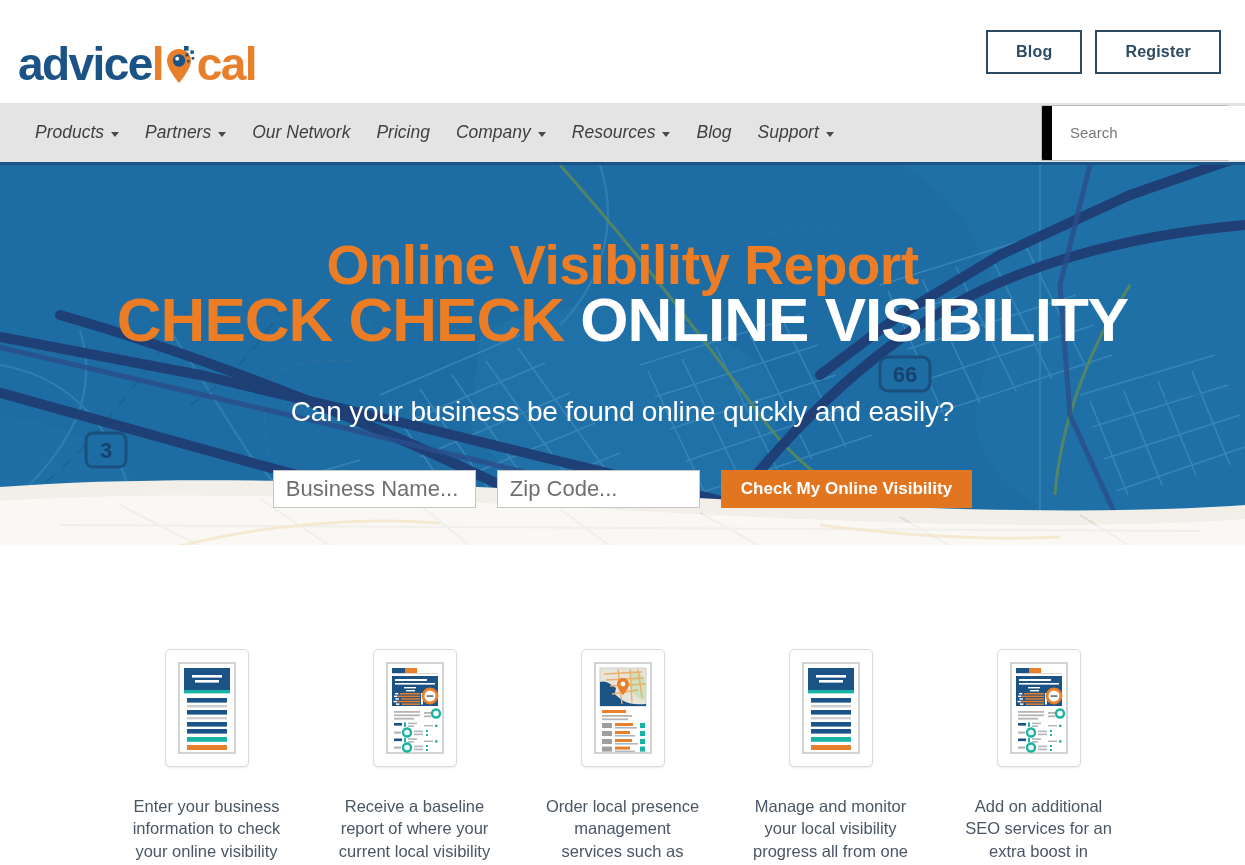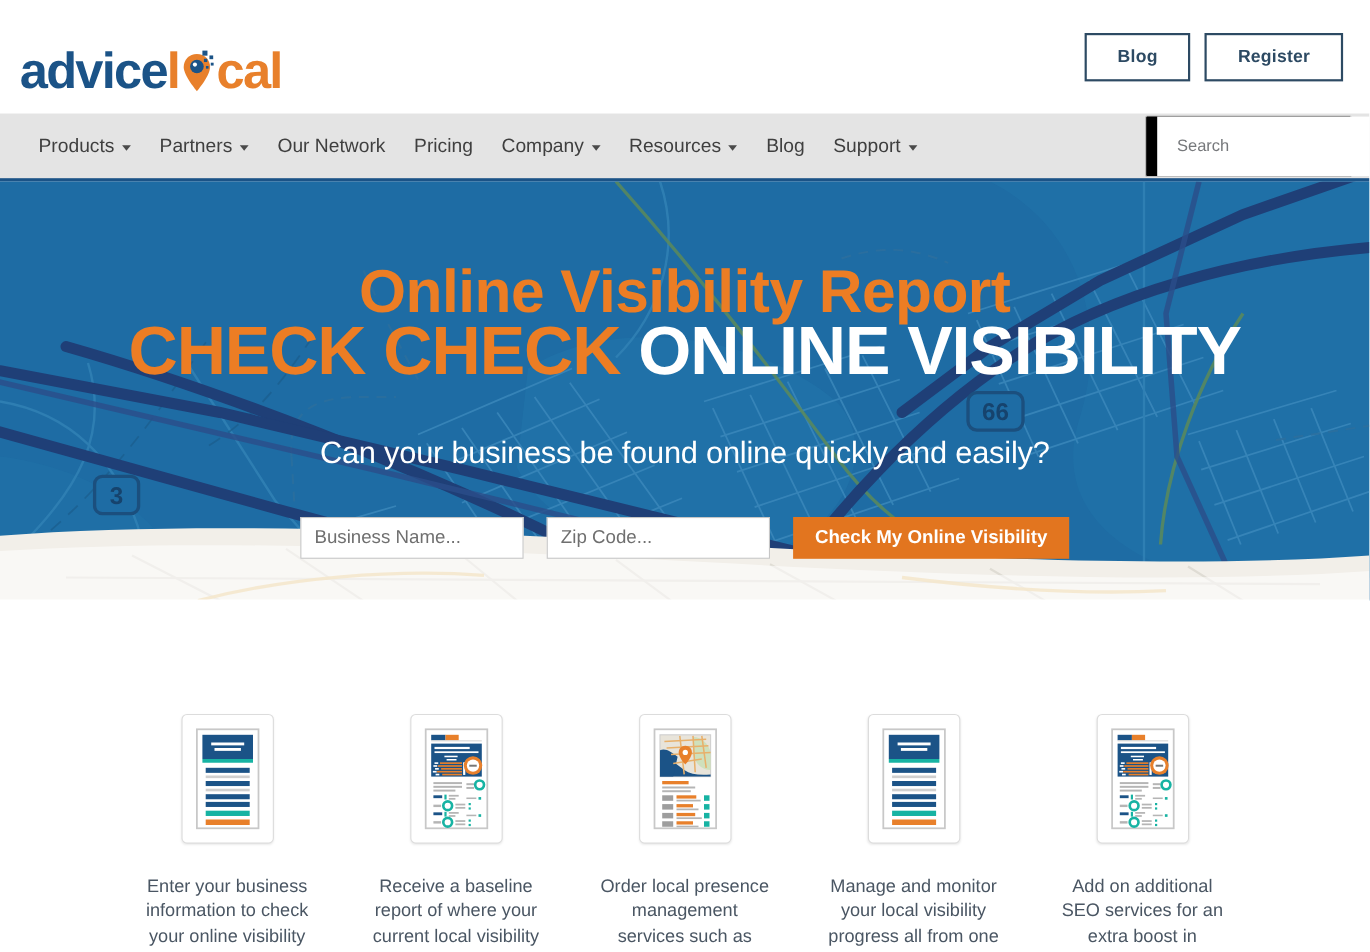--- a/index.html
+++ b/index.html
@@ -46,21 +46,21 @@
     height: 62px; width: 100%;
     background: #e4e4e4;
     display: flex; align-items: center; justify-content: space-between;
     padding: 0 16px 0 22px;
     border-bottom: 3px solid #1b5387;
   }
   .nav-items { display: flex; align-items: center; }
   .nav-item {
     display: flex; align-items: center; gap: 7px;
     color: #3f3f3f; font-size: 17.5px; padding: 6px 13px;
-    cursor: pointer; white-space: nowrap;
+    cursor: pointer; white-space: nowrap; font-style: italic;
   }
   .caret {
     width: 0; height: 0; display: inline-block;
     border-left: 4.5px solid transparent;
     border-right: 4.5px solid transparent;
     border-top: 5.5px solid #4a4a4a;
     margin-top: 3px;
   }
   .search-wrap {
     display: flex; align-items: center;
@@ -102,21 +102,21 @@
     color: #ffffff; font-size: 28px; margin-top: 44px;
     text-align: center; letter-spacing: -0.2px;
   }
   .hero-form {
     position: absolute; z-index: 7; left: 0; right: 0;
     top: 470px; display: flex; justify-content: center;
     align-items: center; gap: 21px;
   }
   .hero-input {
     width: 203px; height: 38px; border: 1px solid #c6c6c6;
-    background: #ffffff; font-size: 17px; color: #555;
+    background: #ffffff; font-size: 22px; color: #555;
     padding: 0 12px; outline: none;
     font-family: "Liberation Sans", sans-serif;
   }
   .hero-input::placeholder { color: #6f6f6f; }
   .hero-cta {
     height: 38px; background: #e2751f; color: #ffffff;
     border: none; font-size: 17px; font-weight: bold;
     padding: 0 20px; cursor: pointer;
     font-family: "Liberation Sans", sans-serif;
   }

